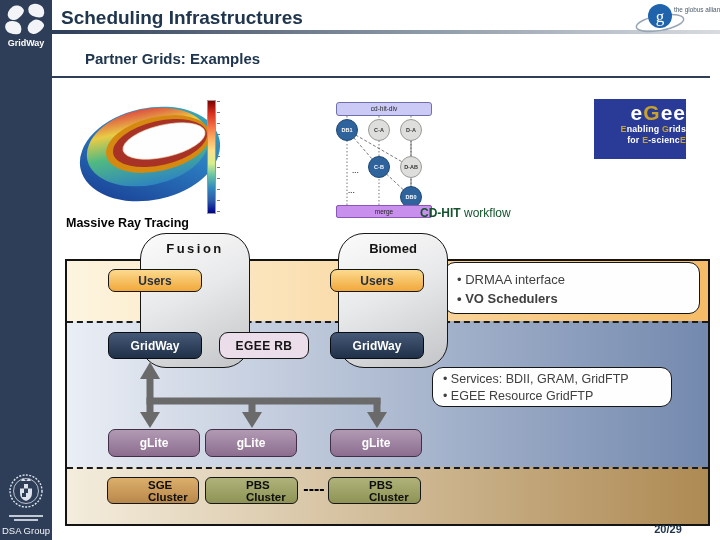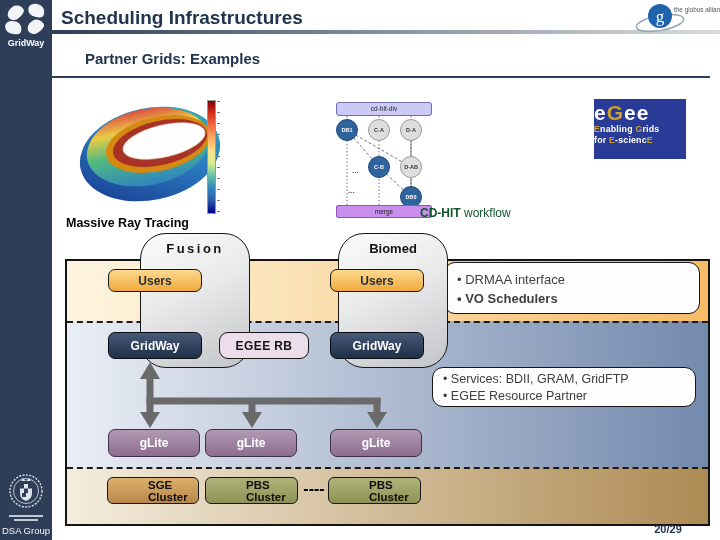--- a/index.html
+++ b/index.html
@@ -57,21 +57,21 @@
   .cnode.light{background:#DEDEDC;color:#333;border:1px solid #9A9A98;}
   .cn1{left:2px;top:19px;} .cn2{left:34px;top:19px;} .cn3{left:66px;top:19px;}
   .cn4{left:34px;top:56px;} .cn5{left:66px;top:56px;} .cn6{left:66px;top:86px;}
   .cd-dots{position:absolute;font-size:8px;color:#555;font-weight:bold;}
   .cd-dots.d1{left:18px;top:66px;} .cd-dots.d2{left:14px;top:86px;}
   .cdhit-caption{position:absolute;left:420px;top:206px;font-size:12px;color:#14532d;}
   .cdhit-caption .strong{font-weight:bold;}
 
   
   .egee{position:absolute;left:594px;top:99px;width:92px;height:60px;background:#2A3B97;
-        color:#fff;text-align:left;box-sizing:border-box;padding-top:3px;}
+        color:#fff;text-align:right;box-sizing:border-box;padding-top:3px;}
   .egee-word{font-size:21px;font-weight:bold;line-height:22px;letter-spacing:1px;}
   .egee-line{font-size:8.8px;line-height:10.5px;letter-spacing:.2px;font-weight:bold;}
   .gold{color:#C9A227;}
 
   
   .board{position:absolute;left:65px;top:259px;width:645px;height:267px;border:2px solid #141414;
          box-sizing:border-box;}
   .band{box-sizing:border-box;}
   .band-users{height:60px;background:linear-gradient(to right,#FDF5E0,#F6BC67);}
   .band-mw{height:146px;border-top:2px dashed #1A1A1A;
@@ -107,21 +107,21 @@
   .cluster.pbs1{left:205px;width:93px;background:linear-gradient(#AFB37A,#8E9355);}
   .cluster.pbs2{left:328px;width:93px;background:linear-gradient(#AFB37A,#8E9355);}
   .cluster-dashes{position:absolute;left:299px;top:480px;width:30px;text-align:center;
        font-weight:900;font-size:16px;color:#000;}
 
   
   .callout{position:absolute;background:#FEFEFE;border:1.6px solid #161616;border-radius:11px;
        color:#404040;box-sizing:border-box;}
   .callout.c1{left:444px;top:262px;width:256px;height:52px;font-size:13px;padding:7px 0 0 12px;
        line-height:19px;}
-  .callout.c2{left:432px;top:367px;width:264px;height:40px;font-size:12.5px;padding:3px 0 0 10px;
+  .callout.c2{left:432px;top:367px;width:240px;height:40px;font-size:12.5px;padding:3px 0 0 10px;
        line-height:17px;}
   .callout .b{font-weight:bold;}
 
   
   .arrows{position:absolute;left:0;top:0;pointer-events:none;}
 
   
   .pagenum{position:absolute;left:638px;top:523px;width:60px;text-align:center;font-size:11px;
        font-weight:bold;color:#20364E;}
   .crest{position:absolute;left:7px;top:471px;}
@@ -232,21 +232,21 @@
     <div class="band band-mw"></div>
     <div class="band band-res"></div>
   </div>
 
   <div class="callout c1">
     <div>• DRMAA interface</div>
     <div class="b">• VO Schedulers</div>
   </div>
   <div class="callout c2">
     <div>• Services: BDII, GRAM, GridFTP</div>
-    <div>• EGEE Resource Partner</div>
+    <div>• EGEE Resource GridFTP</div>
   </div>
 
   <div class="pill fusion">
     <div class="pill-title">Fusion</div>
   </div>
   <div class="pill biomed">
     <div class="pill-title">Biomed</div>
   </div>
 
   <div class="box users-box u1">Users</div>

